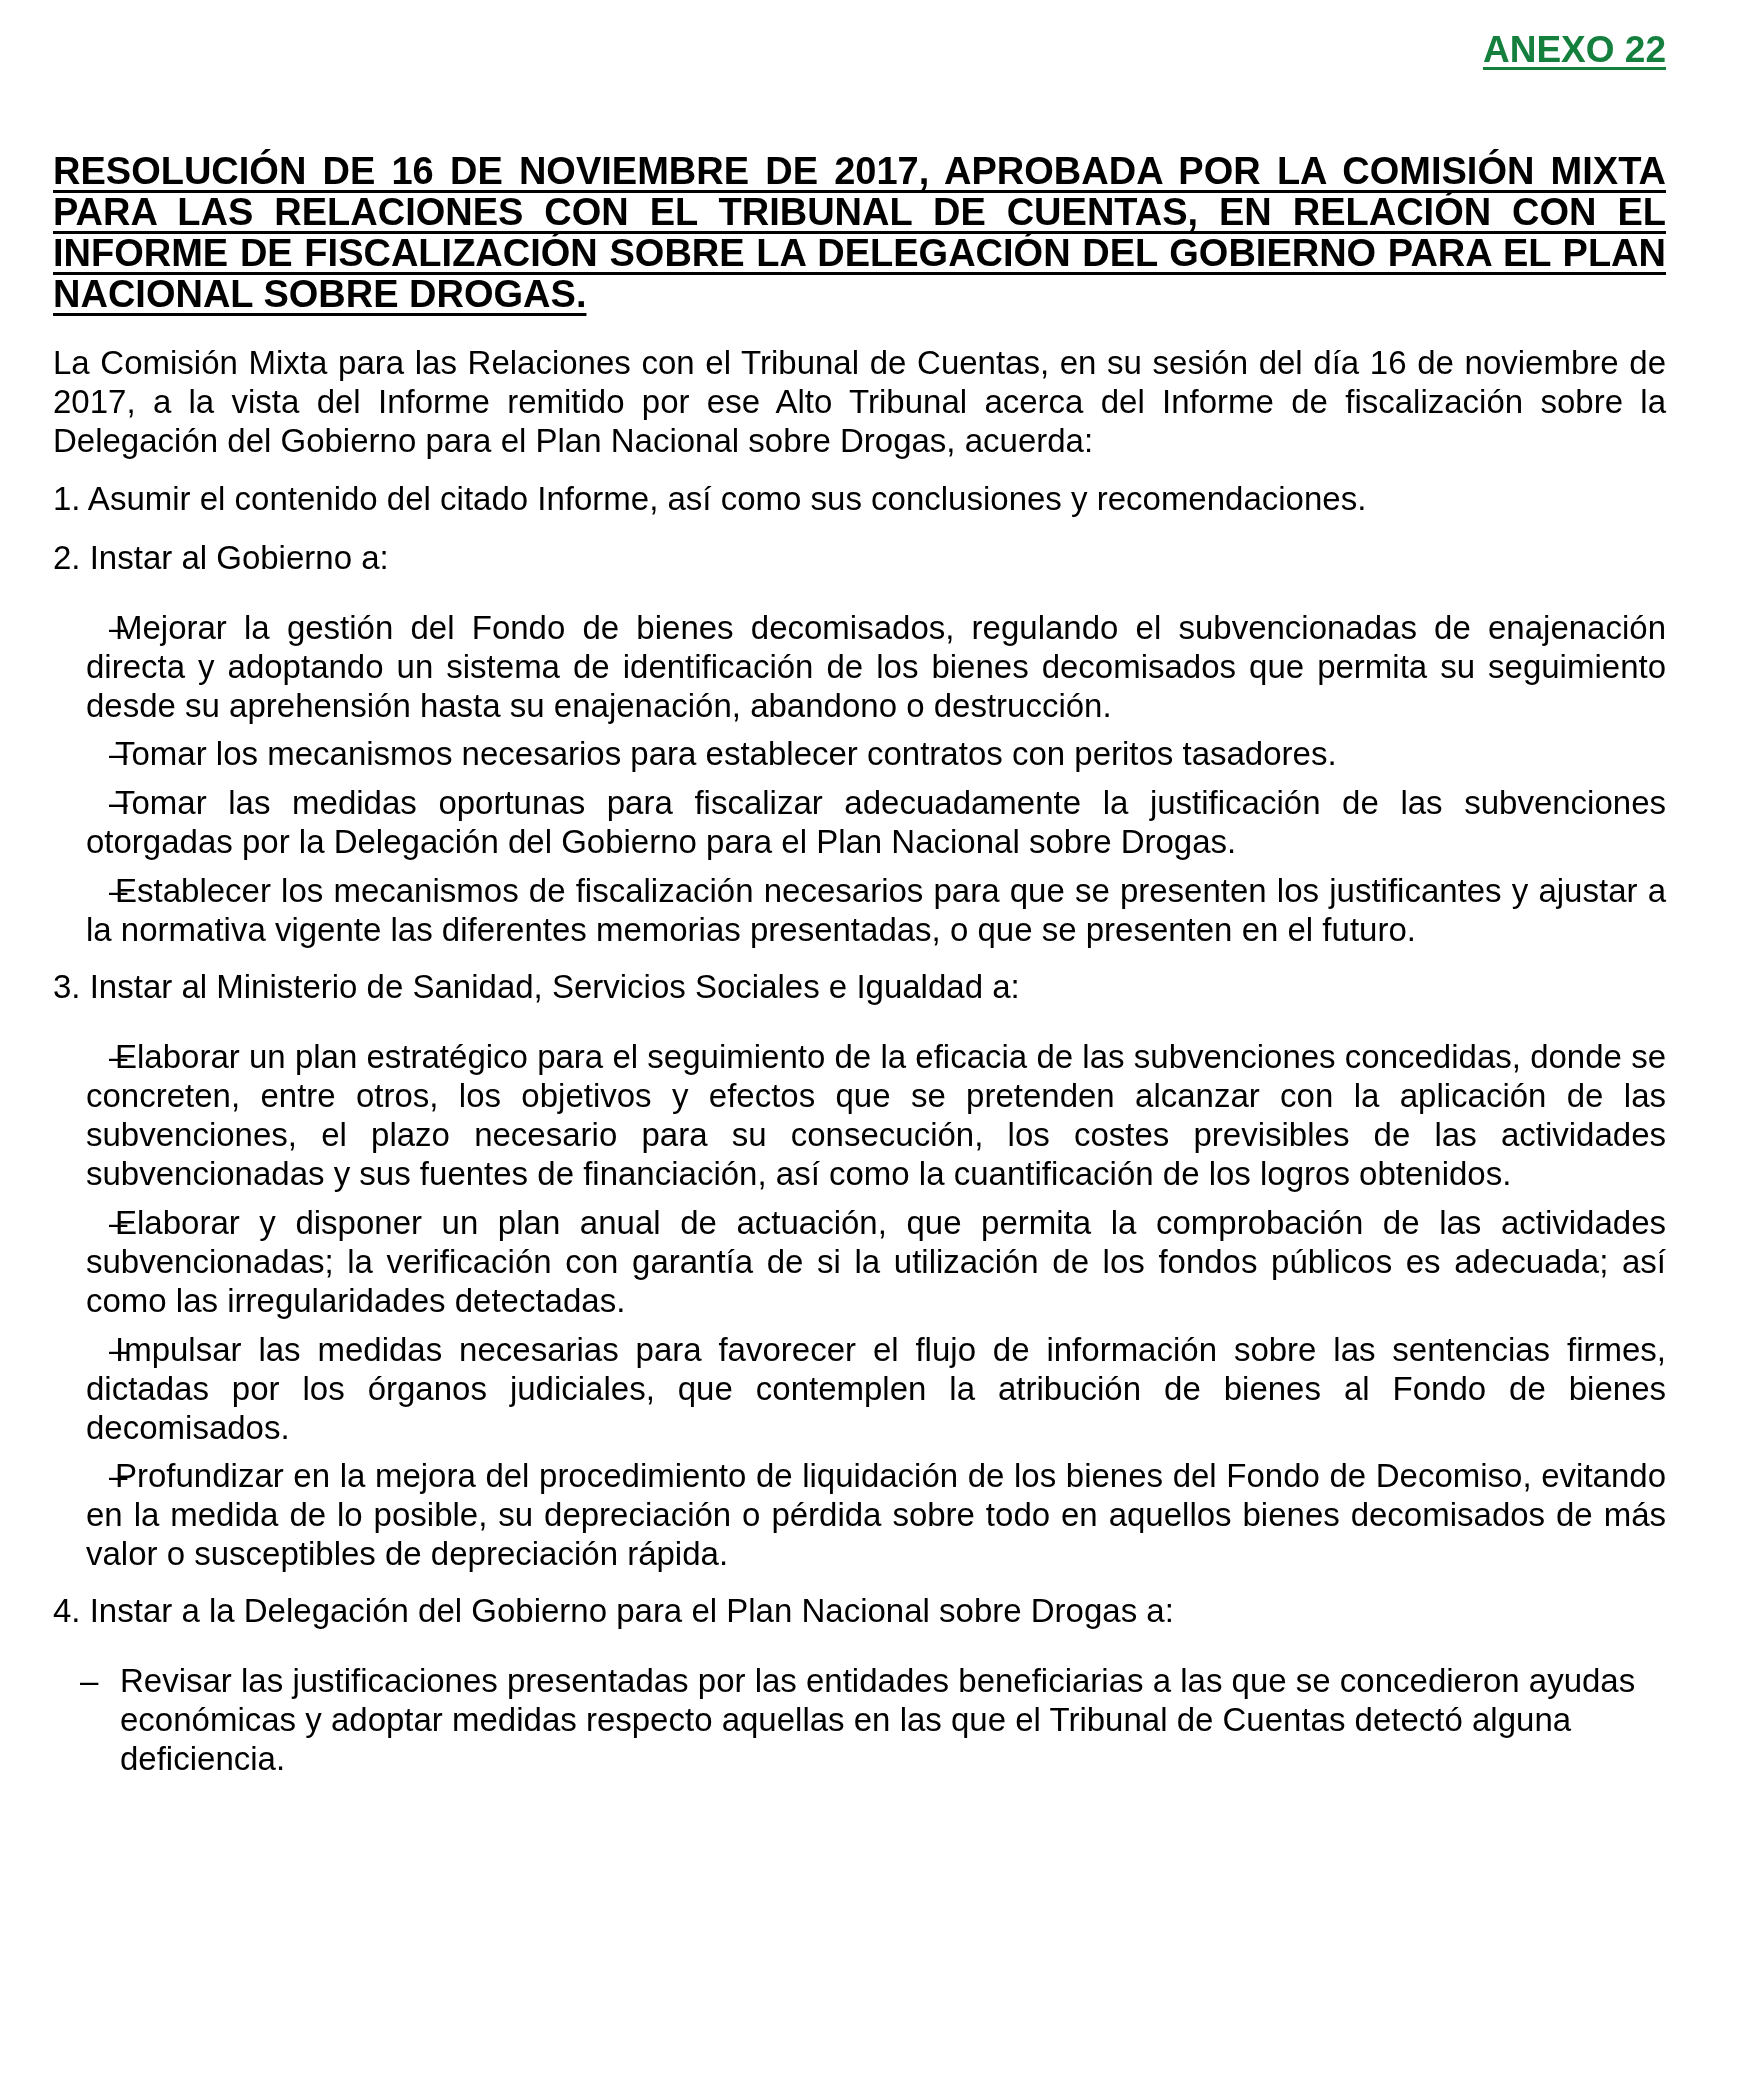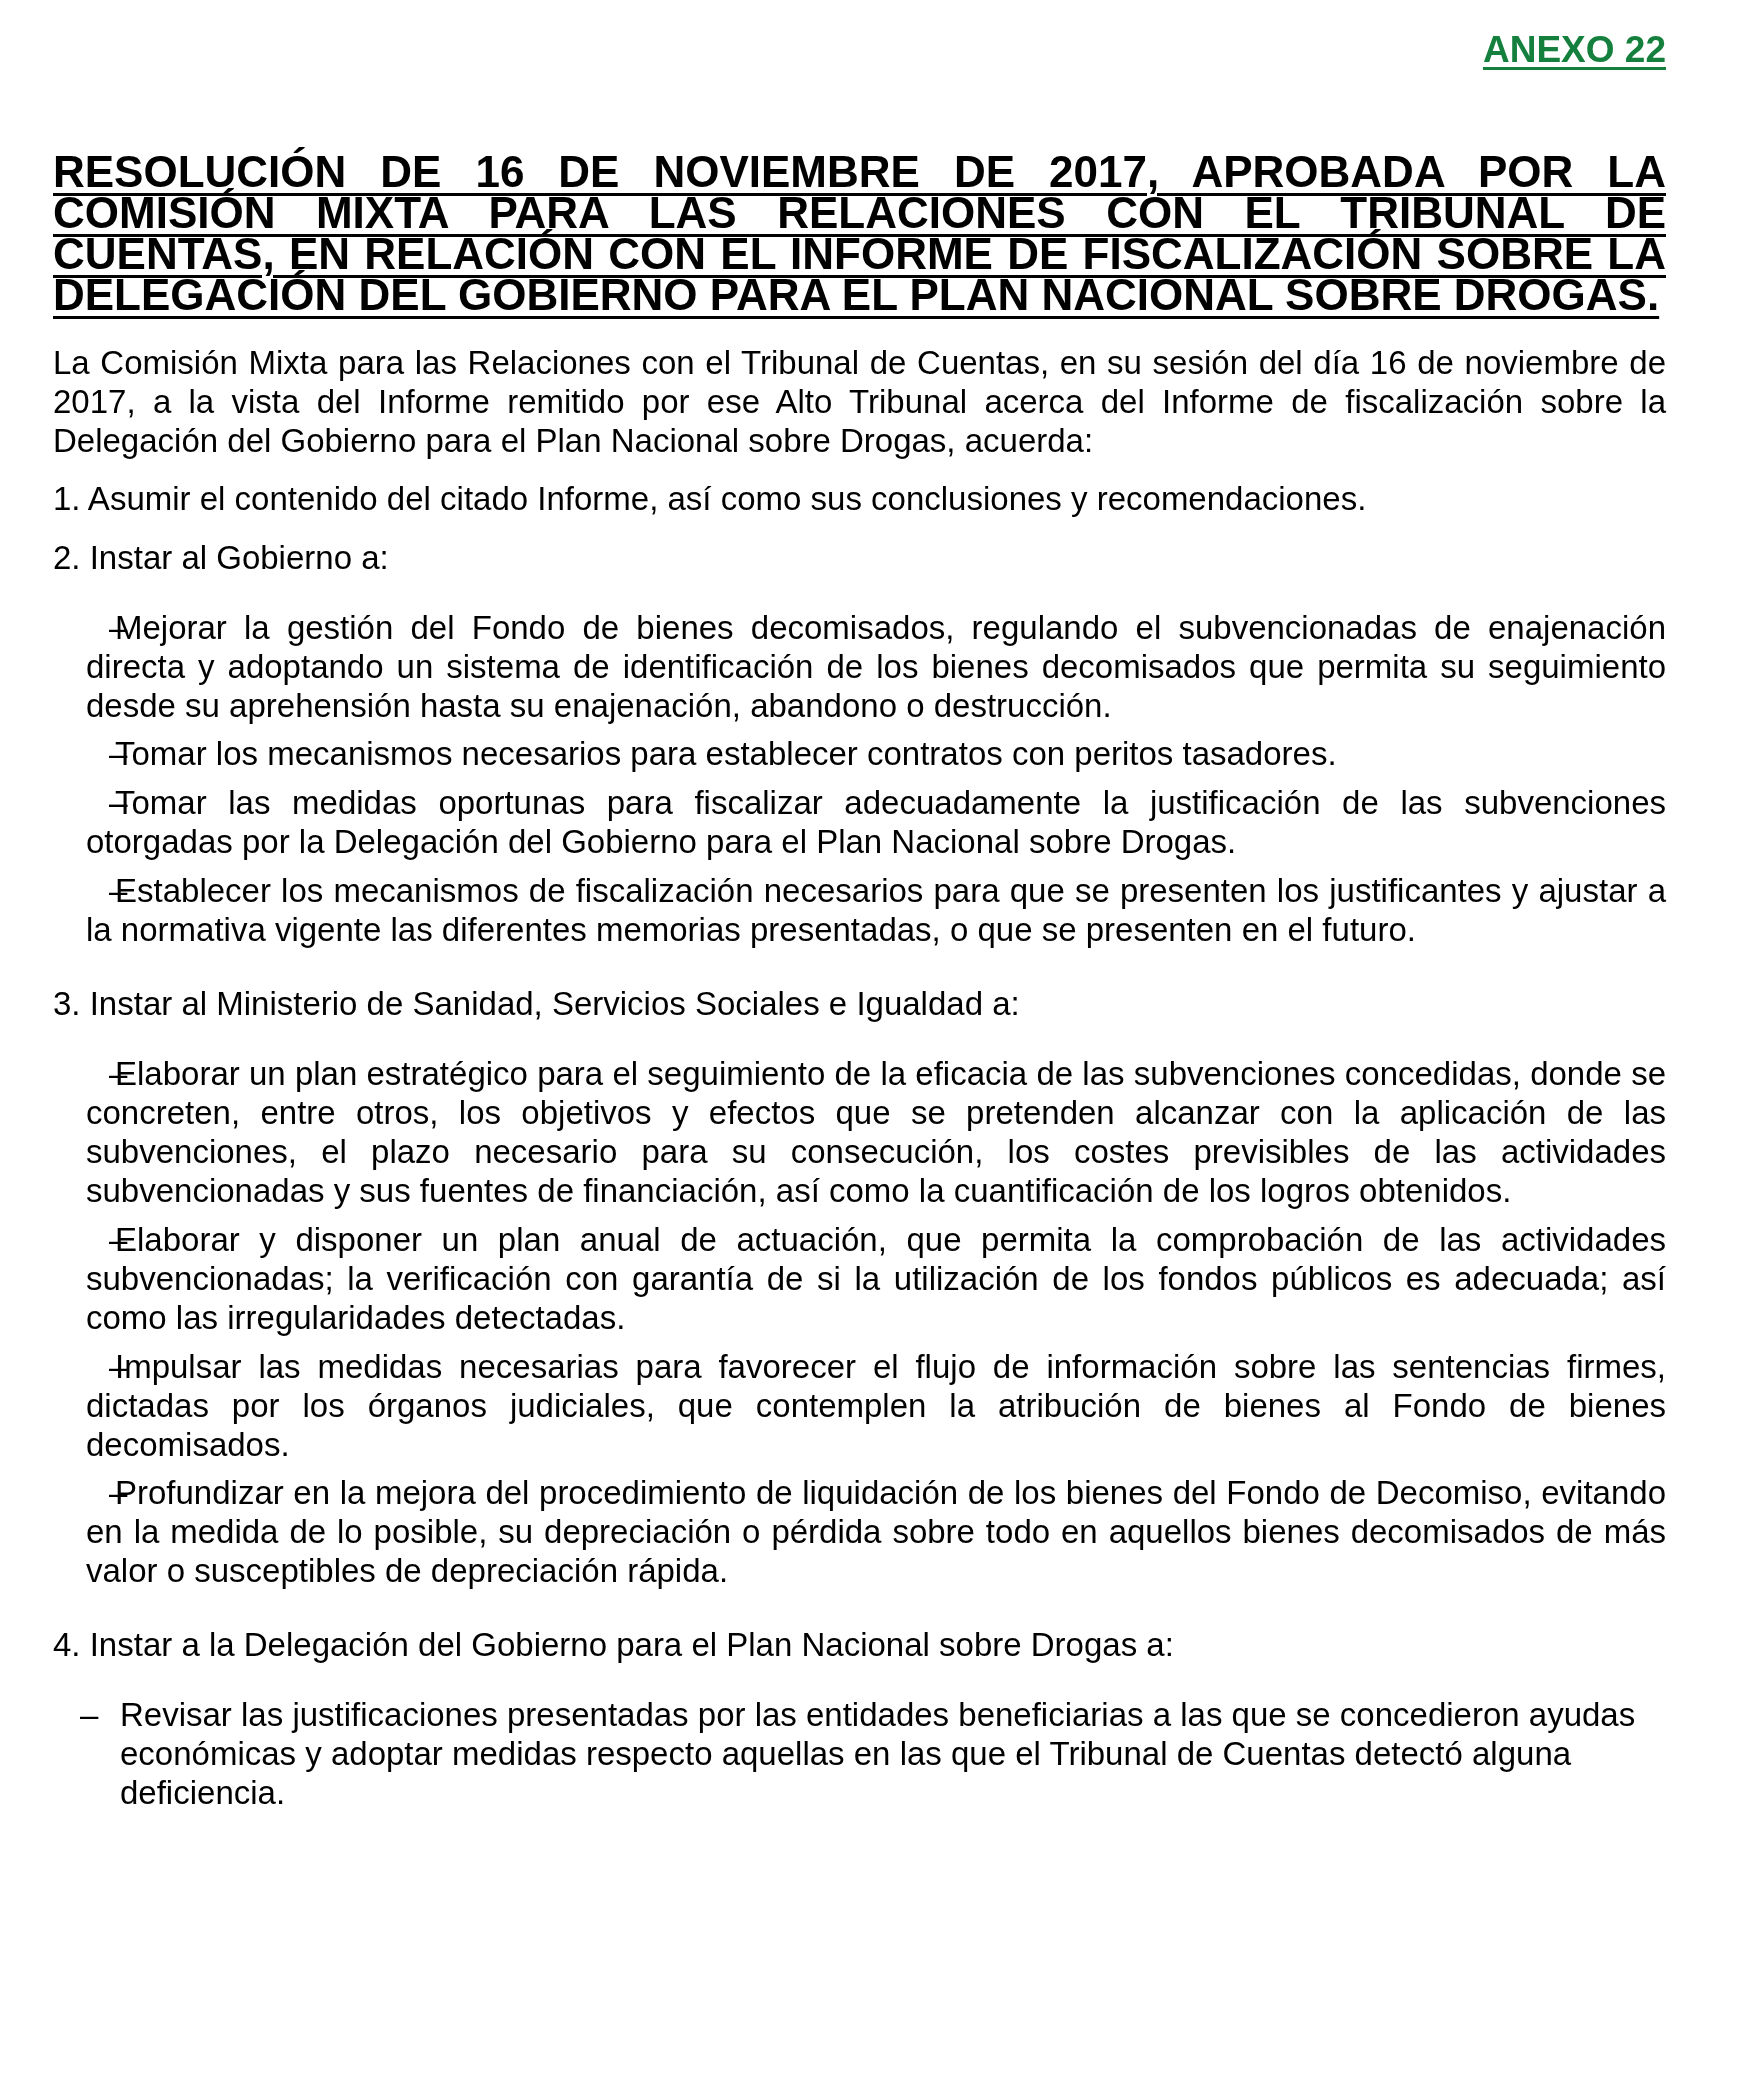--- a/index.html
+++ b/index.html
@@ -26,36 +26,36 @@
     font-weight: bold;
     font-size: 37px;
     line-height: 39px;
     color: #15803d;
     text-decoration: underline;
     text-decoration-thickness: 3.3px;
     text-underline-offset: 4.9px;
   }
   .title {
     margin: 82px 0 0 0;
-    font-size: 44px;
+    font-size: 38px;
     font-weight: bold;
     line-height: 41px;
     text-align: justify;
     text-decoration: underline;
     text-decoration-thickness: 2.5px;
     text-underline-offset: 5.7px;
   }
   p { margin: 0; }
   .intro {
     margin-top: 28px;
     text-align: justify;
   }
   .numbered { margin-top: 19.6px; }
   .gap-large { }
-  .gap-section { margin-top: 35px; }
+  .gap-section { margin-top: 18px; }
   .bullets { margin-top: 31px; }
   .bullet {
     position: relative;
     padding-left: 33px;
     text-indent: 29px;
     text-align: justify;
   }
   .bullet + .bullet { margin-top: 9.8px; }
   .bullet .marker {
     position: absolute;

